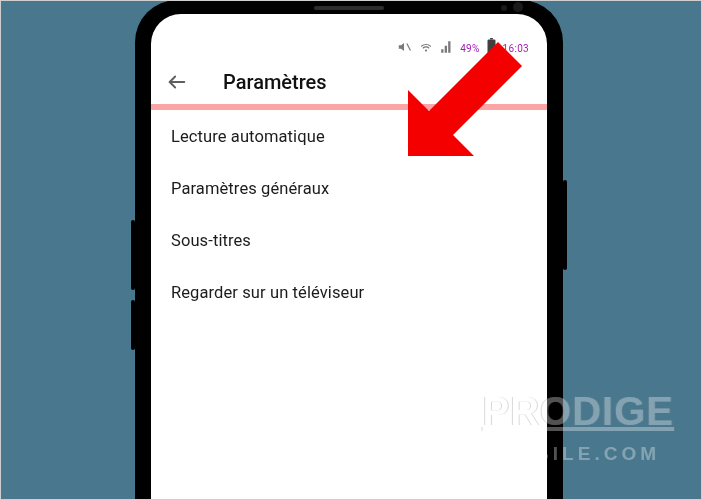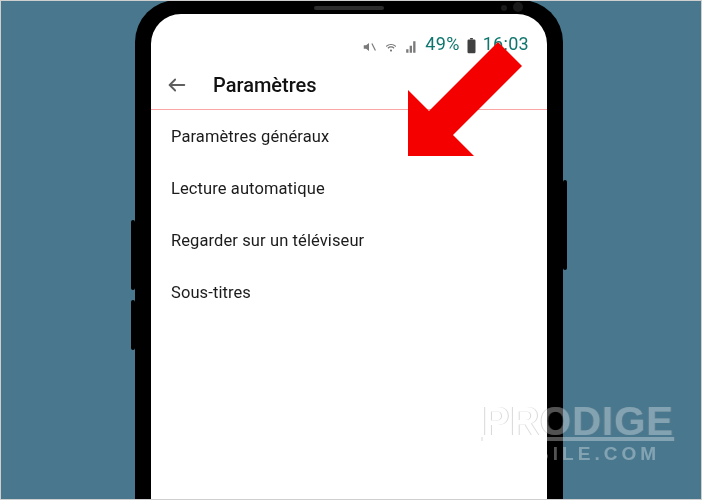--- a/index.html
+++ b/index.html
@@ -76,30 +76,30 @@
     height: 46px;
     display: flex;
     align-items: flex-end;
     justify-content: flex-end;
     padding: 0 18px 6px 18px;
     gap: 6px;
     font-size: 14px;
     color: #424242;
   }
   .statusbar svg { display: block; }
-  .status-text { font-size: 18px; color: #0f766e; letter-spacing: 0.3px; }
+  .status-text { font-size: 10px; color: #a21caf; letter-spacing: 0.3px; }
 
   
   .appbar {
     height: 50px;
     display: flex;
     align-items: center;
     padding: 0 12px;
-    gap: 22px;
-    border-bottom: 1px solid #fca5a5;
+    gap: 32px;
+    border-bottom: 6px solid #fca5a5;
   }
   .back-btn {
     width: 28px;
     height: 28px;
     display: flex;
     align-items: center;
     justify-content: center;
     color: #5f5f5f;
     cursor: pointer;
   }
@@ -154,21 +154,21 @@
     letter-spacing: 1px;
     text-shadow: 1px 0 0 #888, -1px 0 0 #888;
     text-decoration: underline;
   }
   .watermark .line2 {
     font-family: Arial, sans-serif;
     font-size: 19px;
     font-weight: 800;
     color: #fff;
     letter-spacing: 4px;
-    margin-top: 6px;
+    margin-top: 16px;
   }
 
   
   .frame-border {
     position: absolute;
     inset: 0;
     border: 1px solid #cfcfcf;
     pointer-events: none;
   }
 </style>
@@ -217,30 +217,30 @@
         <svg width="22" height="22" viewBox="0 0 24 24" fill="none" stroke="#5f5f5f" stroke-width="2" stroke-linecap="round" stroke-linejoin="round">
           <line x1="20" y1="12" x2="4" y2="12"></line>
           <polyline points="10 18 4 12 10 6"></polyline>
         </svg>
       </div>
       <div class="appbar-title">Paramètres</div>
     </div>
 
     <div class="settings-list">
       <div class="settings-item">
+        <span>Lecture automatique</span>
+      </div>
+      <div class="settings-item">
         <span>Paramètres généraux</span>
       </div>
       <div class="settings-item">
-        <span>Lecture automatique</span>
+        <span>Sous-titres</span>
       </div>
       <div class="settings-item">
         <span>Regarder sur un téléviseur</span>
-      </div>
-      <div class="settings-item">
-        <span>Sous-titres</span>
       </div>
     </div>
 
   </div>
 </div>
 
 <svg class="red-arrow" viewBox="0 0 160 160">
   <g fill="#f40000">
     <polygon points="18,142 18,76 84,142"></polygon>
     <polygon points="38,98 108,28 132,52 62,122"></polygon>

